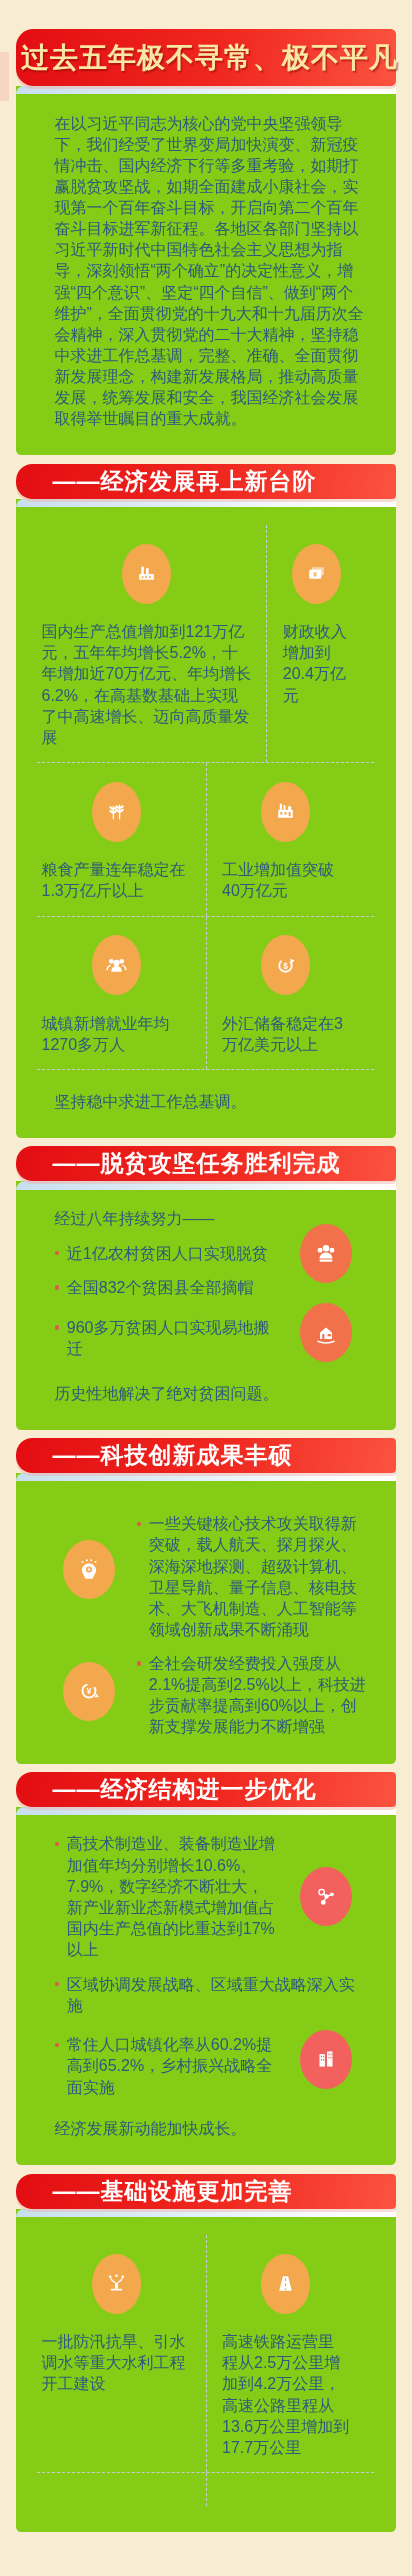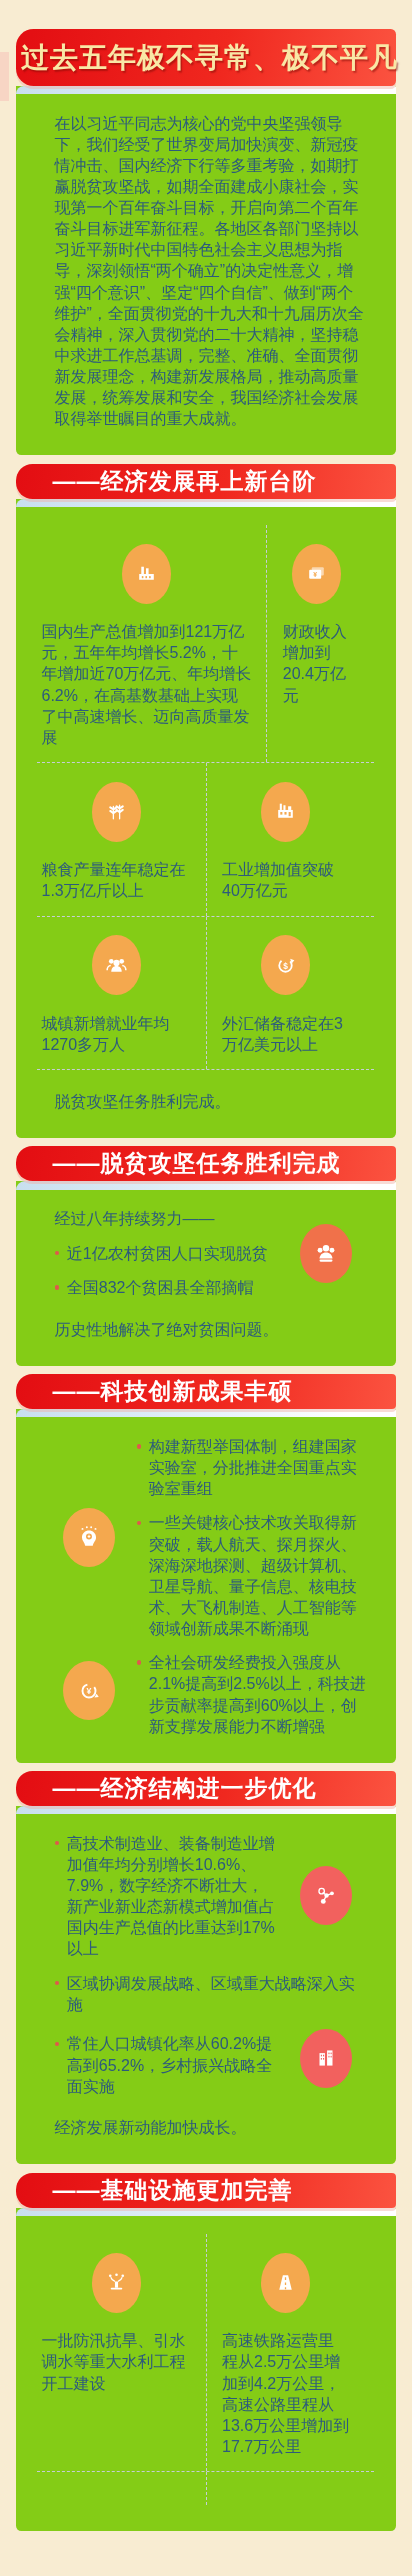--- a/index.html
+++ b/index.html
@@ -154,21 +154,21 @@
           <svg width="25" height="25" viewBox="0 0 48 48">
               <circle cx="24" cy="24" r="12" stroke="#fff" stroke-width="3.5" fill="none" stroke-dasharray="47 18"></circle>
               <path d="M33 11l8 3-5 6z" fill="#fff"></path>
               <text x="24" y="30" font-size="16" font-weight="bold" fill="#fff" text-anchor="middle">$</text>
             </svg>
         </div>
         <div class="p">外汇储备稳定在3万亿美元以上</div>
       </div>
     </div>
     <div class="hdiv"></div>
-    <div class="p indent mt40">脱贫攻坚任务胜利完成。</div>
+    <div class="p indent mt40">坚持稳中求进工作总基调。</div>
   </div>
 
   <div class="gap"></div>
   <div class="banner">
     <span class="label">——脱贫攻坚任务胜利完成</span>
   </div>
   <div class="card">
     <div class="accent"></div>
     <div class="row">
       <div class="texts indent">
@@ -183,20 +183,38 @@
         </div>
       </div>
       <div class="icol-r">
         <div class="sicon c-coral">
           <svg width="26" height="26" viewBox="0 0 48 48">
               <circle cx="24" cy="15" r="6" fill="#fff"></circle>
               <circle cx="13" cy="19" r="4.5" fill="#fff"></circle>
               <circle cx="35" cy="19" r="4.5" fill="#fff"></circle>
               <path d="M12 34c1-7 5-11 12-11s11 4 12 11z" fill="#fff"></path>
               <rect x="12" y="36" width="24" height="4" rx="2" fill="#fff"></rect>
+            </svg>
+        </div>
+      </div>
+    </div>
+    <div class="row mt20">
+      <div class="texts indent">
+        <div class="bullet">
+          <span class="dot"></span>
+          <span class="p">960多万贫困人口实现易地搬迁</span>
+        </div>
+      </div>
+      <div class="icol-r">
+        <div class="sicon c-coral">
+          <svg width="26" height="26" viewBox="0 0 48 48">
+              <path d="M13 23l11-9 11 9v12H13z" fill="#fff"></path>
+              <rect x="27" y="26" width="6" height="4" fill="currentColor"></rect>
+              <rect x="17" y="26" width="4" height="9" fill="currentColor"></rect>
+              <path d="M8 39q16 7 32 0" stroke="#fff" stroke-width="3" fill="none"></path>
             </svg>
         </div>
       </div>
     </div>
     <div class="p indent mt40">历史性地解决了绝对贫困问题。</div>
   </div>
 
   <div class="gap"></div>
   <div class="banner">
     <span class="label">——科技创新成果丰硕</span>
@@ -211,24 +229,20 @@
               <circle cx="24" cy="23" r="5.5" fill="currentColor"></circle>
               <path d="M24 20v6M21.5 23h5" stroke="#fff" stroke-width="2"></path>
               <circle cx="12" cy="9" r="1.8" fill="#fff"></circle>
               <circle cx="20" cy="6" r="1.8" fill="#fff"></circle>
               <circle cx="28" cy="6" r="1.8" fill="#fff"></circle>
               <circle cx="36" cy="9" r="1.8" fill="#fff"></circle>
             </svg>
         </div>
       </div>
       <div class="texts">
-        <div class="bullet" style="margin-top:0">
-          <span class="dot"></span>
-          <span class="p">构建新型举国体制，组建国家实验室，分批推进全国重点实验室重组</span>
-        </div>
         <div class="bullet mt30">
           <span class="dot"></span>
           <span class="p">一些关键核心技术攻关取得新突破，载人航天、探月探火、深海深地探测、超级计算机、卫星导航、量子信息、核电技术、大飞机制造、人工智能等领域创新成果不断涌现</span>
         </div>
       </div>
     </div>
     <div class="row mt30">
       <div class="icol-l">
         <div class="sicon c-orange">
           <svg width="26" height="26" viewBox="0 0 48 48">

